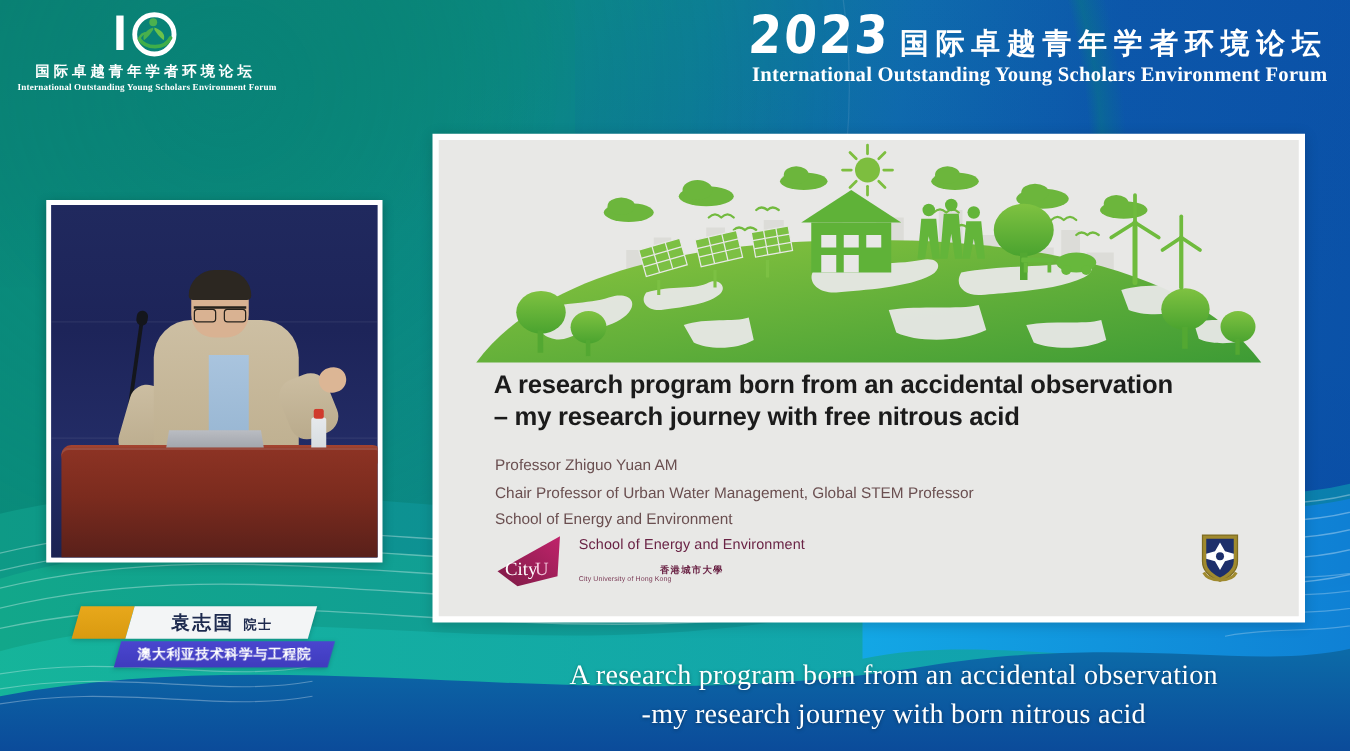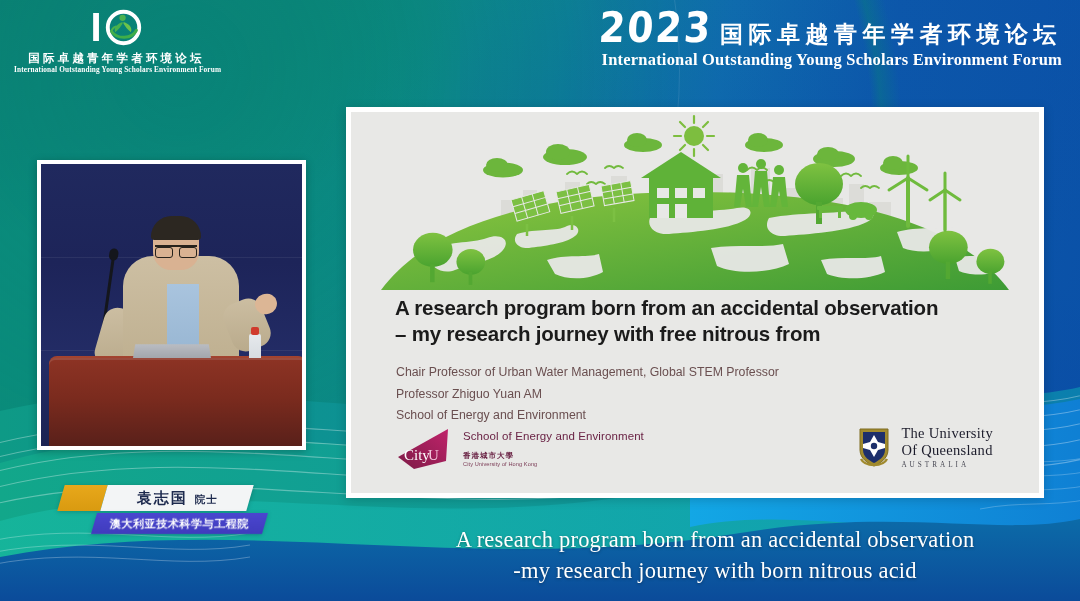--- a/index.html
+++ b/index.html
@@ -321,21 +321,21 @@
   .slide-logos { position: absolute; left: 0; right: 0; bottom: 6px; height: 62px; }
   .cityu {
     position: absolute; left: 45px; top: 2px;
     display: flex; align-items: center; gap: 9px;
   }
   .cityu-mark {
     position: relative; width: 58px; height: 44px;
   }
   .cityu-txt { line-height: 1.15; }
   .cityu-l1 { font-size: 11.5px; color: #6a2345; letter-spacing:.1px; }
-  .cityu-l2 { font-size: 7.5px; color: #6a2345; font-weight:700; margin-top:8px; letter-spacing:1px;}
+  .cityu-l2 { font-size: 7.5px; color: #6a2345; font-weight:700; margin-top:8px; letter-spacing:1px;text-align:center;}
   .cityu-l3 { font-size: 5.6px; color: #7a3a55; margin-top:1px; letter-spacing:.1px;}
 
   .uq {
     position: absolute; right: 46px; top: 0px;
     display: flex; align-items: center; gap: 10px;
   }
   .uq-shield { position: relative; width: 34px; height: 42px; }
   .uq-txt { font-family: "Liberation Serif", serif; color: #1c1c2b; line-height: 1.15; }
   .uq-l1 { font-size: 14.5px; letter-spacing: .3px; }
   .uq-l2 { font-size: 14.5px; letter-spacing: .3px; }
@@ -657,26 +657,26 @@
               <path d="M10,12 L10,-5"></path>
                 <path d="M10,12 L25,22"></path>
                 <path d="M10,12 L-5,22"></path>
             </g>
           </g>
         </svg>
       </div>
 
       <div class="slide-title">
         <div>A research program born from an accidental observation</div>
-        <div>– my research journey with free nitrous from</div>
+        <div>– my research journey with free nitrous acid</div>
       </div>
 
       <div class="slide-sub">
+        <div>Professor Zhiguo Yuan AM</div>
         <div>Chair Professor of Urban Water Management, Global STEM Professor</div>
-        <div>Professor Zhiguo Yuan AM</div>
         <div>School of Energy and Environment</div>
       </div>
 
       <div class="slide-logos">
 
         <div class="cityu">
           <div class="cityu-mark">
             <svg viewBox="0 0 58 44" width="58" height="44">
               <defs>
                 <linearGradient id="cityuG" x1="0" y1="1" x2="1" y2="0">
@@ -699,25 +699,20 @@
         <div class="uq">
           <div class="uq-shield">
             <svg viewBox="0 0 34 42" width="34" height="42">
               <path d="M3,3 H31 V24 C31,33 22,38 17,40 C12,38 3,33 3,24 Z" fill="#a08a2e" stroke="#7e6c22" stroke-width="1"></path>
               <path d="M6,6 H28 V24 C28,31 21,35 17,37 C13,35 6,31 6,24 Z" fill="#1d2f6b"></path>
               <path d="M17,9 L21,16 L28,18 L28,22 L21,24 L17,31 L13,24 L6,22 L6,18 L13,16 Z" fill="#ffffff"></path>
               <circle cx="17" cy="20" r="3.2" fill="#1d2f6b"></circle>
               <path d="M4,33 C8,41 26,41 30,33" fill="none" stroke="#a08a2e" stroke-width="2.4"></path>
             </svg>
           </div>
-          <div class="uq-txt">
-            <div class="uq-l1">The University</div>
-            <div class="uq-l2">Of Queensland</div>
-            <div class="uq-l3">AUSTRALIA</div>
-          </div>
         </div>
 
       </div>
     </div>
   </div>
 
   <div class="caption">
     <div>A research program born from an accidental observation</div>
     <div>-my research journey with born nitrous acid</div>
   </div>

